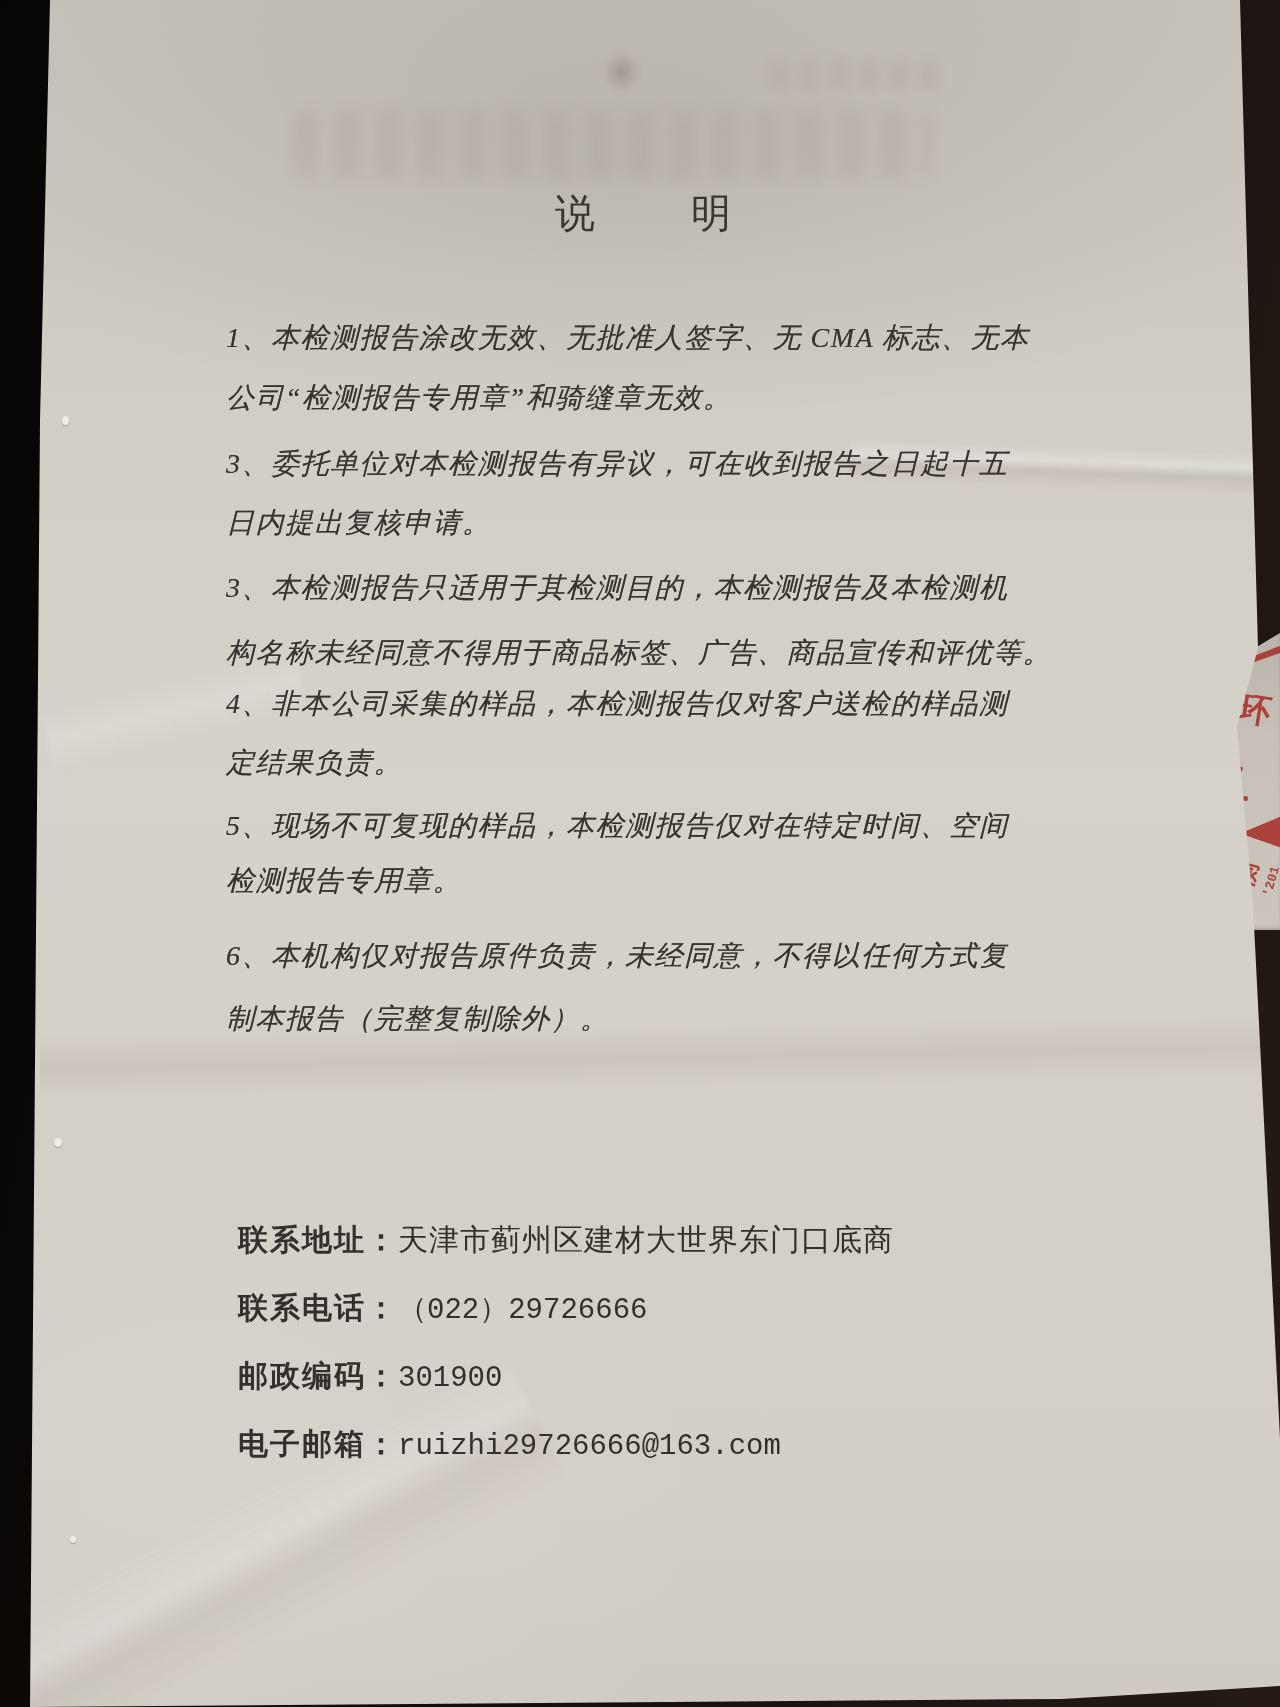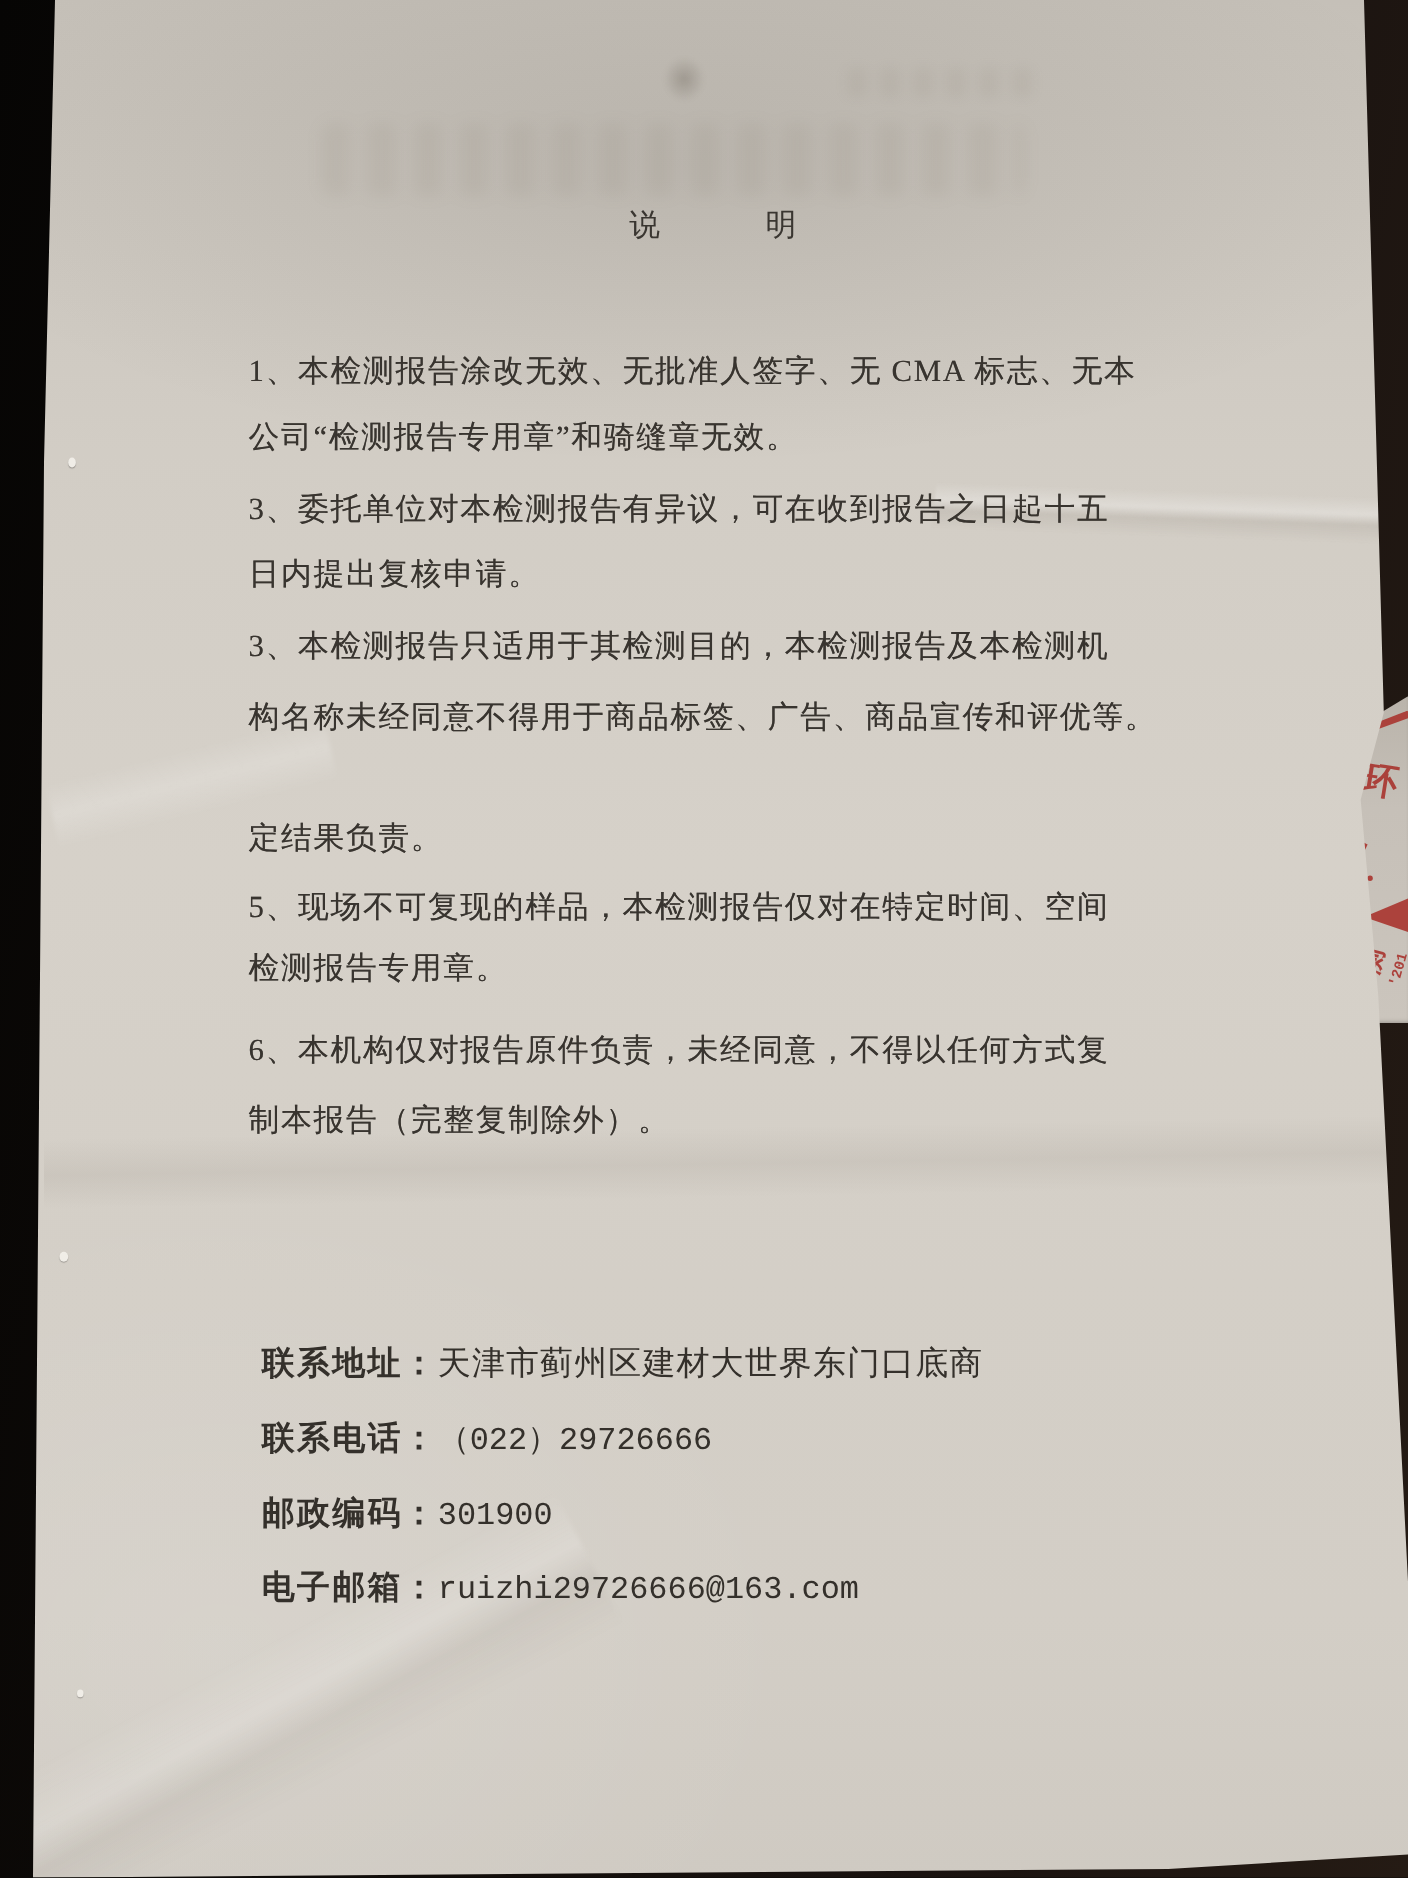--- a/index.html
+++ b/index.html
@@ -54,25 +54,25 @@
   .crease-bottomleft{left:-60px;top:1330px;width:620px;height:420px;transform:rotate(-28deg);
     background:linear-gradient(180deg,transparent 40%,rgba(255,255,255,.16) 52%,rgba(110,100,90,.08) 60%,transparent 72%);
     filter:blur(2px);}
   .crease-left{left:44px;top:620px;width:260px;height:180px;transform:rotate(-12deg);
     background:linear-gradient(178deg,transparent 35%,rgba(255,255,255,.18) 50%,transparent 66%);filter:blur(2px);}
   .speck{position:absolute;background:#f0ede7;border-radius:50%;box-shadow:0 1px 1px rgba(0,0,0,.25);}
   .speck1{left:62px;top:416px;width:7px;height:9px;}
   .speck2{left:54px;top:1138px;width:8px;height:9px;}
   .speck3{left:70px;top:1536px;width:6px;height:7px;}
   
-  .title{position:absolute;left:572px;top:186px;font-size:28px;color:#3a3631;
+  .title{position:absolute;left:555px;top:186px;font-size:40px;color:#3a3631;
     letter-spacing:2px;white-space:nowrap;}
   .title .gap{display:inline-block;width:94px;}
   .tline{position:absolute;left:226px;font-size:28px;line-height:34px;color:#38342f;
-    letter-spacing:1.5px;white-space:nowrap;text-shadow:0 0 .6px rgba(56,52,47,.65);}
+    letter-spacing:1.5px;white-space:nowrap;text-shadow:0 0 .6px rgba(56,52,47,.65);font-style:italic;}
   .cline{position:absolute;left:238px;font-size:30px;line-height:36px;color:#34302b;
     letter-spacing:1px;white-space:nowrap;}
   .clabel{font-family:"Liberation Sans","DejaVu Sans",sans-serif;font-weight:bold;letter-spacing:2px;}
   .mono{font-family:"Liberation Mono","DejaVu Sans Mono",monospace;font-size:29px;letter-spacing:0;margin-top:40px;}
 </style>
 </head>
 <body>
 
 <div class="photo">
 
@@ -100,20 +100,21 @@
     <div class="speck speck3"></div>
 
     <div class="title"><span>说</span><span class="gap"></span><span>明</span></div>
 
     <div class="tline" style="top:321px">1、本检测报告涂改无效、无批准人签字、无 CMA 标志、无本</div>
     <div class="tline" style="top:381px">公司“检测报告专用章”和骑缝章无效。</div>
     <div class="tline" style="top:447px">3、委托单位对本检测报告有异议，可在收到报告之日起十五</div>
     <div class="tline" style="top:506px">日内提出复核申请。</div>
     <div class="tline" style="top:571px">3、本检测报告只适用于其检测目的，本检测报告及本检测机</div>
     <div class="tline" style="top:636px">构名称未经同意不得用于商品标签、广告、商品宣传和评优等。</div>
+    <div class="tline" style="top:687px">4、非本公司采集的样品，本检测报告仅对客户送检的样品测</div>
     <div class="tline" style="top:746px">定结果负责。</div>
     <div class="tline" style="top:809px">5、现场不可复现的样品，本检测报告仅对在特定时间、空间</div>
     <div class="tline" style="top:864px">检测报告专用章。</div>
     <div class="tline" style="top:939px">6、本机构仅对报告原件负责，未经同意，不得以任何方式复</div>
     <div class="tline" style="top:1002px">制本报告（完整复制除外）。</div>
 
     <div class="cline" style="top:1222px"><span class="clabel">联系地址：</span><span>天津市蓟州区建材大世界东门口底商</span></div>
 
     <div class="cline" style="top:1290px"><span class="clabel">联系电话：</span><span class="mono">（022）29726666</span></div>
 

